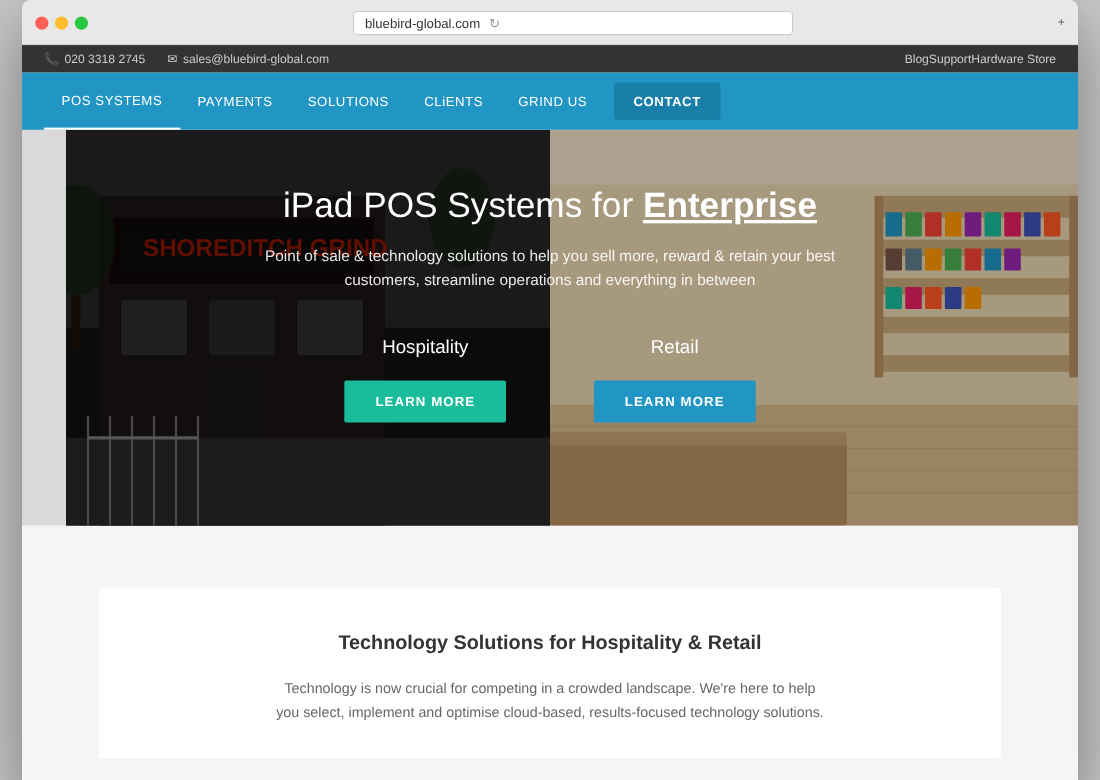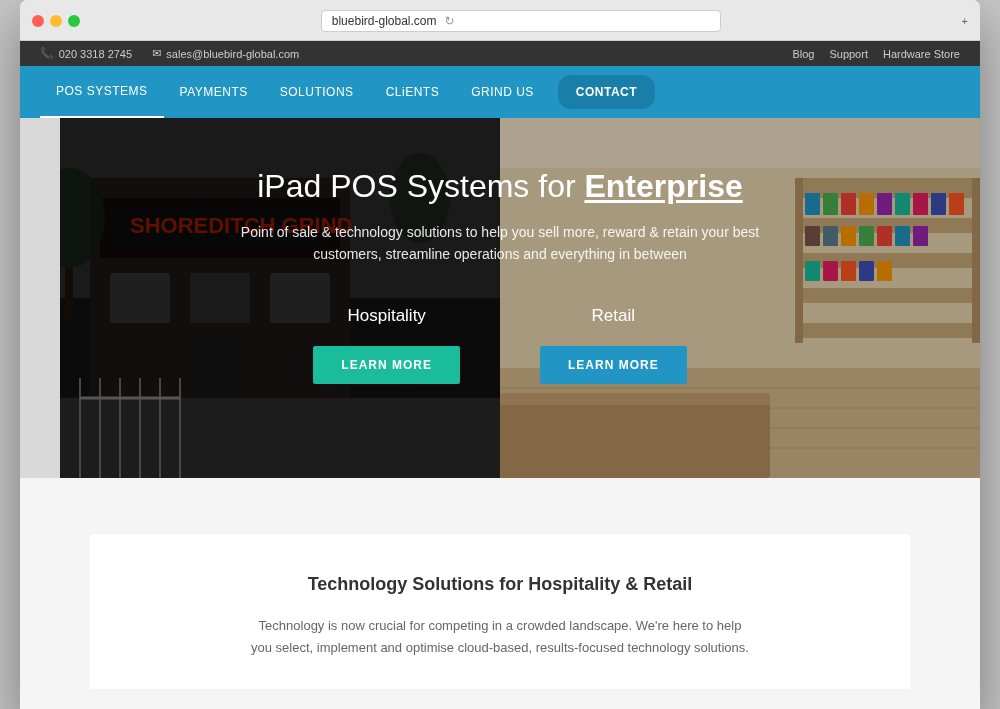--- a/index.html
+++ b/index.html
@@ -103,21 +103,20 @@
     .top-bar-contact {
       font-size: 11px;
       color: #ccc;
       display: flex;
       align-items: center;
       gap: 5px;
     }
 
     .top-bar-right {
       display: flex;
-      gap: 15px;
     }
 
     .top-bar-link {
       font-size: 11px;
       color: #ccc;
       text-decoration: none;
     }
 
     
     .main-nav {
@@ -146,21 +145,21 @@
     }
 
     .nav-item.active {
       border-bottom: 2px solid #fff;
     }
 
     .nav-item-contact {
       background: #1a7fa8;
       margin-left: 8px;
       padding: 10px 18px;
-      border-radius: 13px;
+      border-radius: 3px;
       font-size: 12px;
       color: #fff;
       font-weight: 600;
       letter-spacing: 0.5px;
       cursor: pointer;
     }
 
     
     .hero {
       position: relative;

